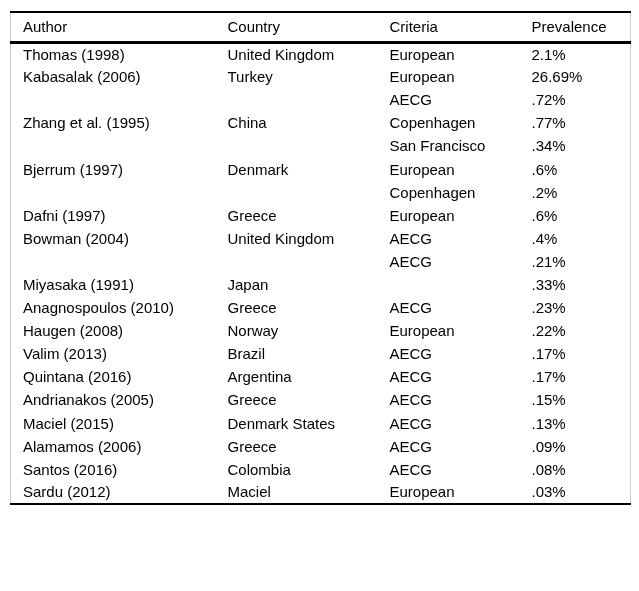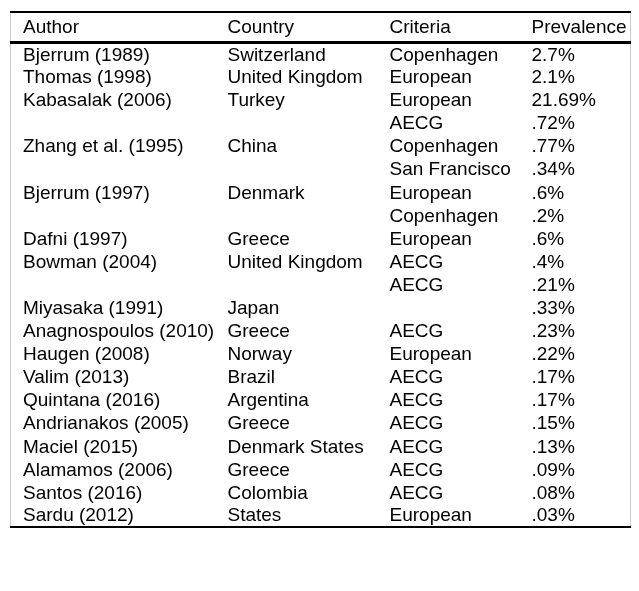--- a/index.html
+++ b/index.html
@@ -6,21 +6,21 @@
     margin: 0;
     padding: 0;
     background: #ffffff;
   }
   .page {
     position: relative;
     width: 639px;
     height: 591px;
     background: #ffffff;
     font-family: "Liberation Sans", sans-serif;
-    font-size: 19px;
+    font-size: 15px;
     color: #000000;
     overflow: hidden;
   }
   table.prevalence {
     position: absolute;
     left: 10px;
     top: 11px;
     width: 620px;
     border-collapse: collapse;
     table-layout: fixed;
@@ -63,36 +63,30 @@
     <thead>
       <tr>
         <th>Author</th>
         <th>Country</th>
         <th>Criteria</th>
         <th>Prevalence</th>
       </tr>
     </thead>
     <tbody id="table-body">
         <tr>
-          <td>Bjerrum (1989)</td>
-          <td>Switzerland</td>
-          <td>Copenhagen</td>
-          <td>2.7%</td>
-        </tr>
-        <tr>
           <td>Thomas (1998)</td>
           <td>United Kingdom</td>
           <td>European</td>
           <td>2.1%</td>
         </tr>
         <tr>
           <td>Kabasalak (2006)</td>
           <td>Turkey</td>
           <td>European</td>
-          <td>21.69%</td>
+          <td>26.69%</td>
         </tr>
         <tr>
           <td></td>
           <td></td>
           <td>AECG</td>
           <td>.72%</td>
         </tr>
         <tr>
           <td>Zhang et al. (1995)</td>
           <td>China</td>
@@ -184,19 +178,19 @@
           <td>.09%</td>
         </tr>
         <tr>
           <td>Santos (2016)</td>
           <td>Colombia</td>
           <td>AECG</td>
           <td>.08%</td>
         </tr>
         <tr>
           <td>Sardu (2012)</td>
-          <td>States</td>
+          <td>Maciel</td>
           <td>European</td>
           <td>.03%</td>
         </tr>
       </tbody>
   </table>
 </div>
 
 </body></html>

